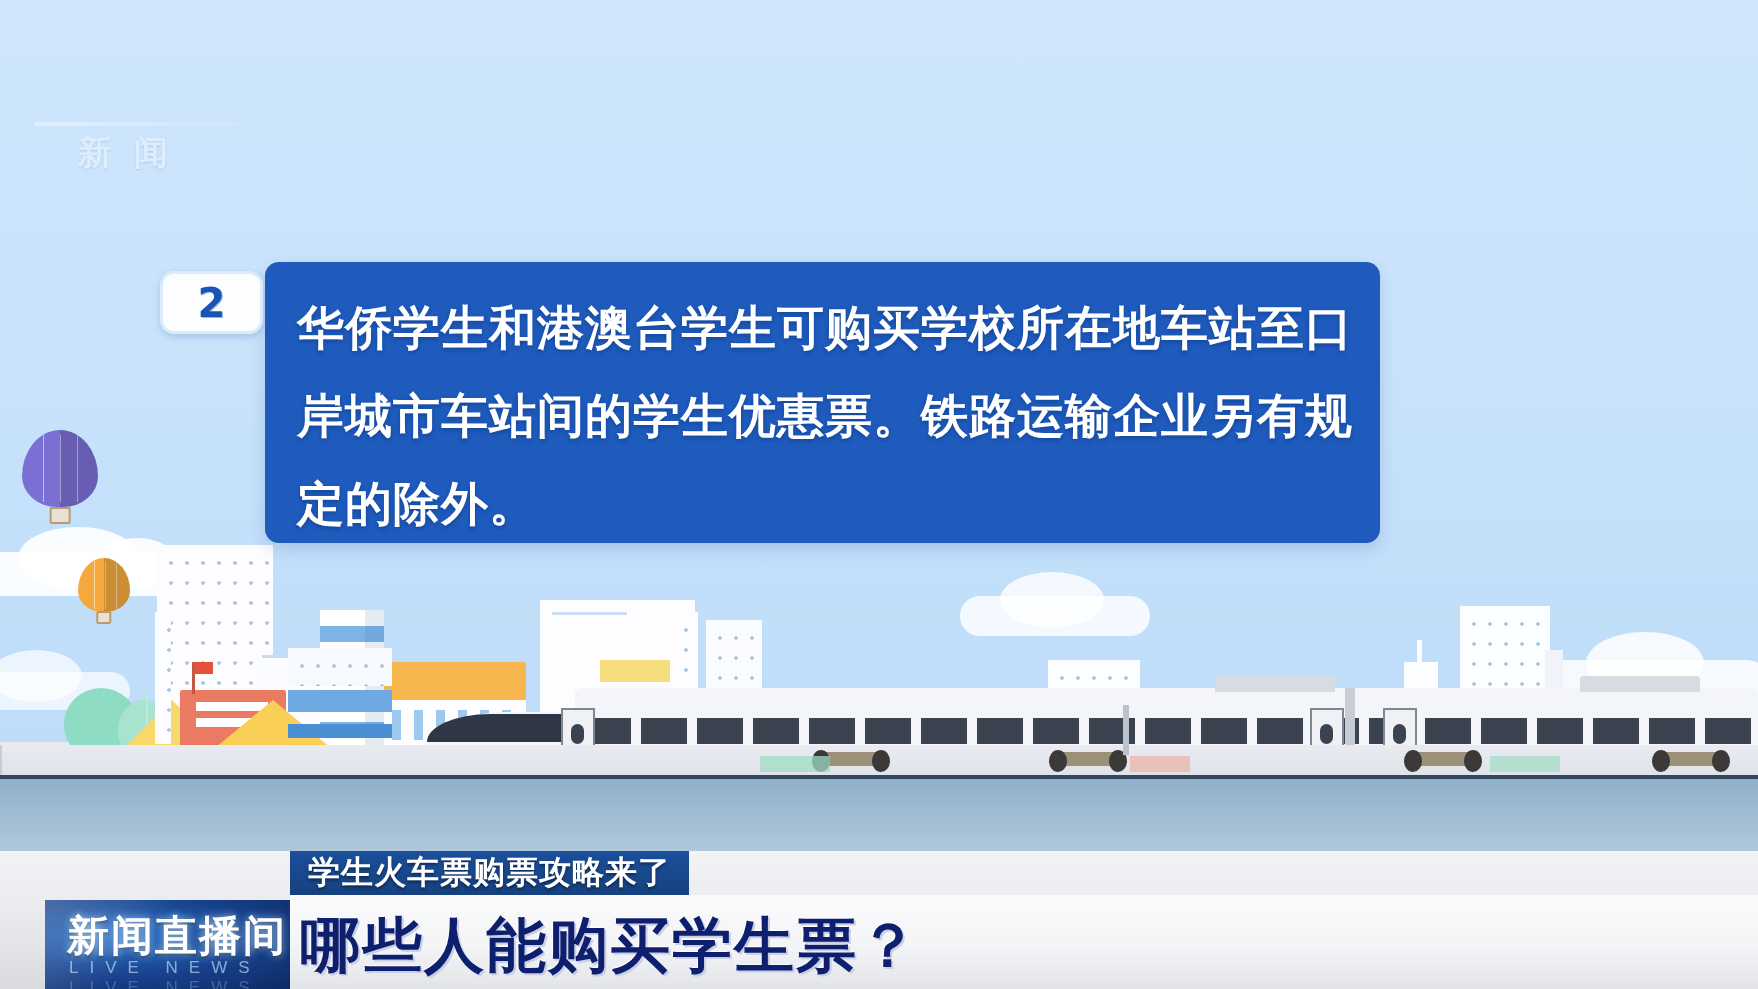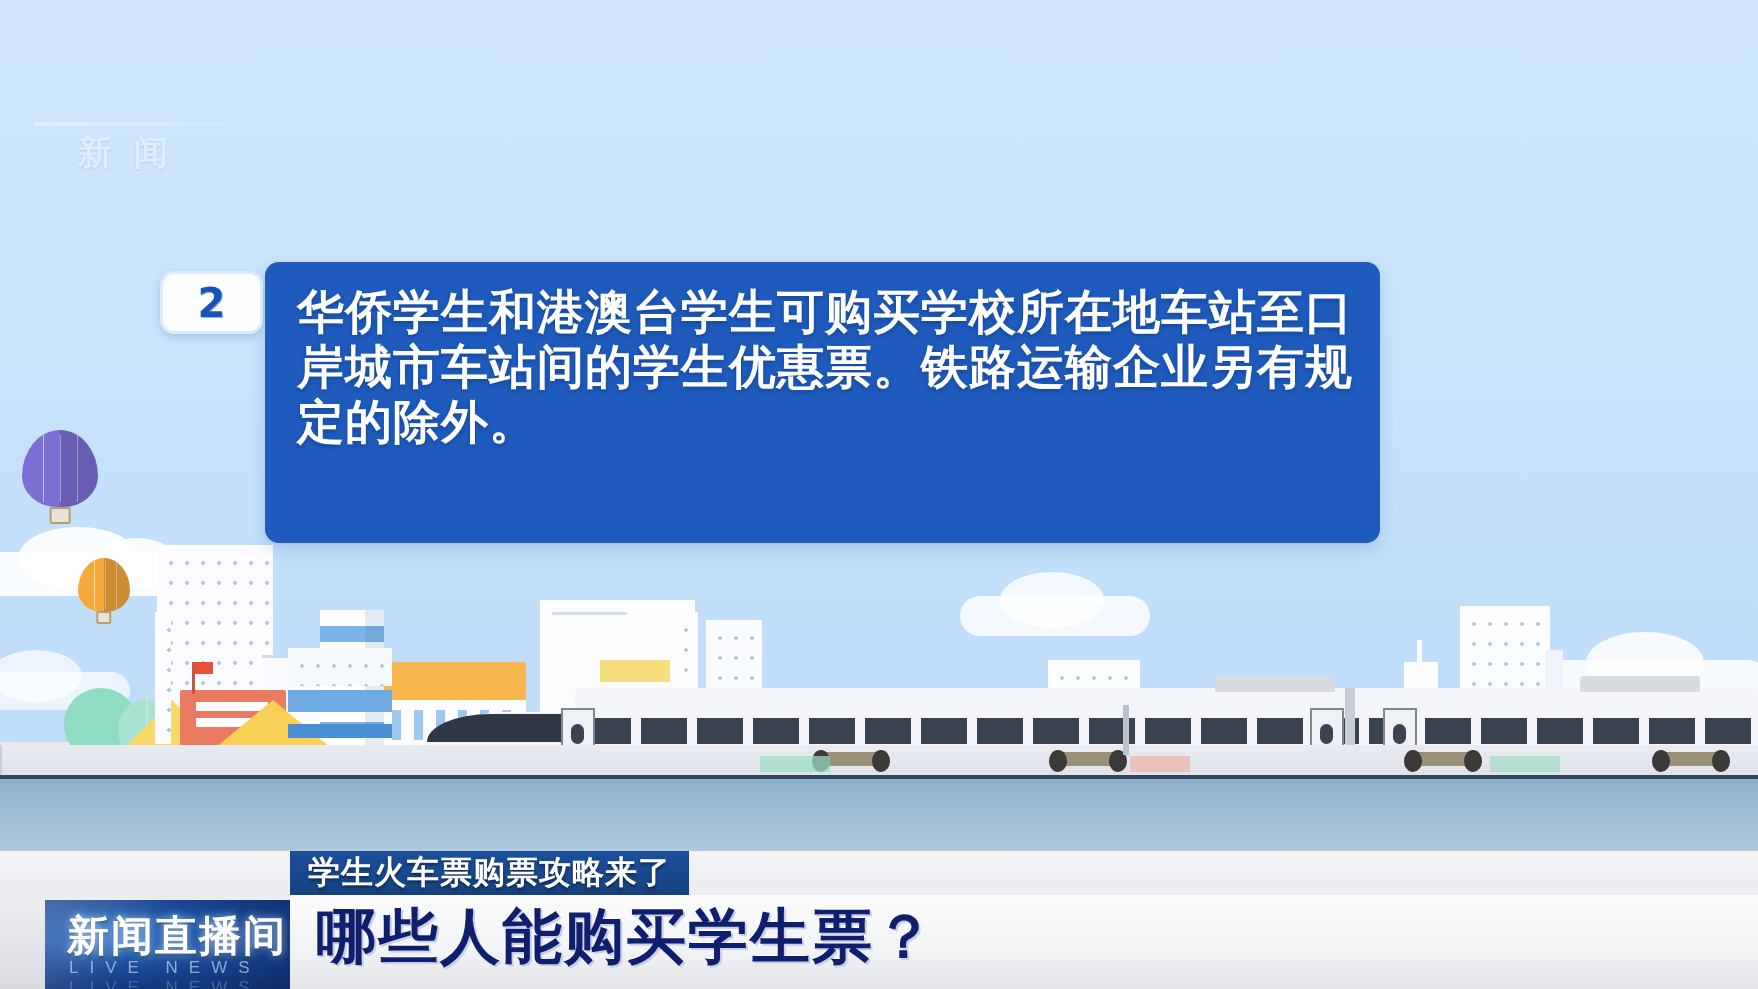--- a/index.html
+++ b/index.html
@@ -43,21 +43,21 @@
   .tree{position:absolute;border-radius:50% 50% 48% 48%;}
 
   
   .train{position:absolute;}
   .railbed{position:absolute;left:0;width:1758px;background:#eceef3;}
 
   
   .callout{position:absolute;left:265px;top:262px;width:1115px;height:281px;background:#1e5bbd;
       border-radius:14px;box-shadow:0 6px 16px rgba(30,70,140,.18);}
   .callout-txt{position:absolute;left:32px;top:22px;width:1060px;color:#fff;
-      font-size:47px;line-height:55px;font-weight:bold;letter-spacing:1px;
+      font-size:47px;line-height:88px;font-weight:bold;letter-spacing:1px;
       font-family:"DejaVu Sans","Liberation Sans",sans-serif;
       text-shadow:0 2px 4px rgba(0,30,80,.35);}
   .badge{position:absolute;left:160px;top:271px;width:97px;height:57px;background:#fcfdff;
       border-radius:14px;border:3px solid #dcebfb;box-shadow:0 3px 7px rgba(80,130,190,.3);
       display:flex;align-items:center;justify-content:center;}
   .badge span{color:#1b53b4;font-size:40px;font-weight:bold;font-family:"DejaVu Sans",sans-serif;
       text-shadow:1px 1px 0 #8fb6e4;}
 
   
   .lt-band{position:absolute;left:0;top:775px;width:1758px;height:76px;
@@ -68,21 +68,21 @@
   .lt-white{position:absolute;left:290px;top:895px;width:1468px;height:94px;
       background:linear-gradient(180deg,#fbfbfc 0%,#f3f4f6 55%,#e2e4e9 100%);}
 
   .lt-sub{position:absolute;left:290px;top:851px;height:44px;
       background:linear-gradient(180deg,#1b4f9b 0%,#16417f 100%);
       display:flex;align-items:flex-end;padding:0 18px;}
   .lt-sub span{color:#fff;font-size:32px;font-weight:bold;letter-spacing:1px;
       font-family:"DejaVu Sans","Liberation Sans",sans-serif;
       text-shadow:0 2px 3px rgba(0,0,0,.45);white-space:nowrap;}
 
-  .lt-head{position:absolute;left:316px;top:897px;height:90px;display:flex;align-items:flex-start;}
+  .lt-head{position:absolute;left:300px;top:897px;height:90px;display:flex;align-items:flex-end;}
   .lt-head span{color:#0e1f6e;font-size:60px;font-weight:bold;letter-spacing:2px;
       font-family:"DejaVu Sans","Liberation Sans",sans-serif;white-space:nowrap;
       text-shadow:2px 2px 0 #c9cfe4,-1px -1px 0 rgba(255,255,255,.8);}
 
   .lt-logo{position:absolute;left:45px;top:900px;width:245px;height:89px;
       background:radial-gradient(ellipse at 30% 40%,#2a6fc4 0%,#17418c 55%,#0d2a63 100%);
       overflow:hidden;}
   .lt-logo .shine{position:absolute;left:-30px;top:-40px;width:170px;height:190px;
       background:linear-gradient(115deg,rgba(255,255,255,.30),rgba(255,255,255,0) 62%);
       transform:rotate(12deg);}

